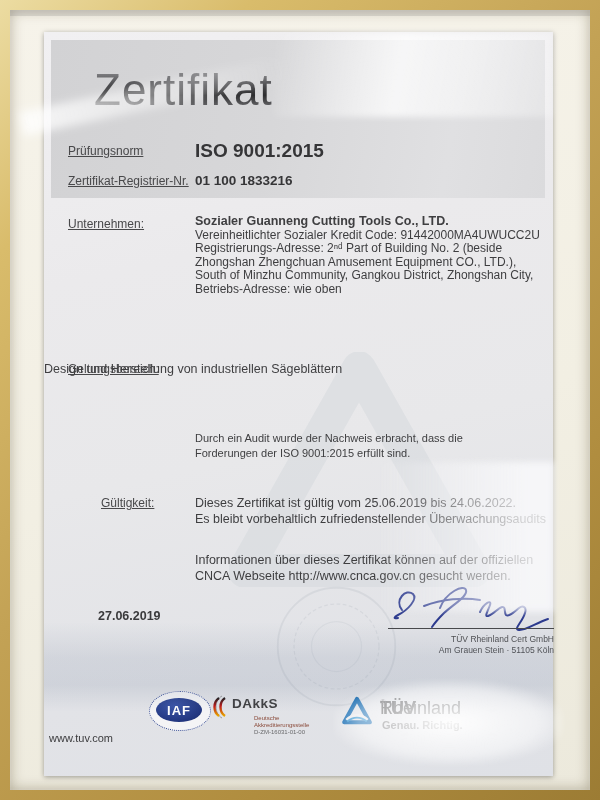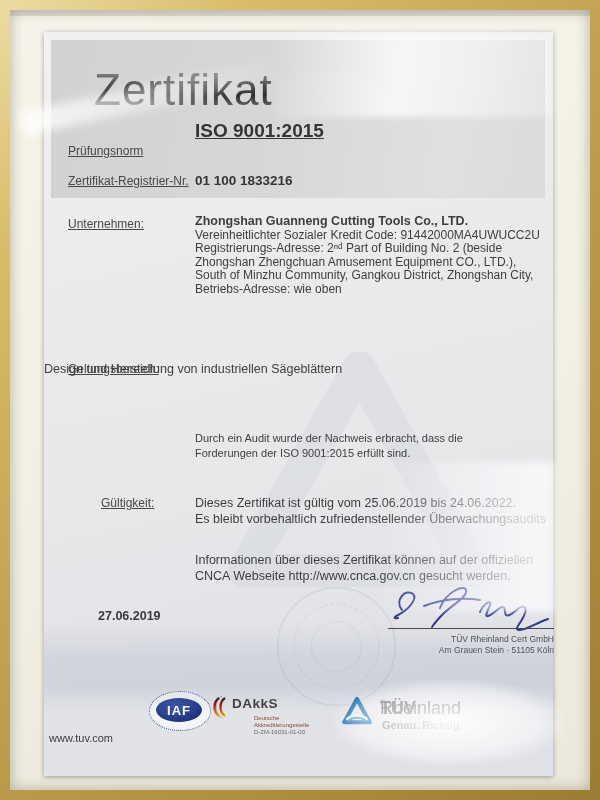--- a/index.html
+++ b/index.html
@@ -39,21 +39,21 @@
   }
   .title{
     left:50px;top:36px;font-size:44px;line-height:1;letter-spacing:1px;
     background:linear-gradient(180deg,#97979a 0%,#47474a 40%,#2d2d2f 62%,#808083 100%);
     -webkit-background-clip:text;background-clip:text;color:transparent;
     font-weight:400;
   }
   .lbl{font-size:12px;color:#48484a;left:24px;text-decoration:underline;}
   .val{left:151px;}
   .std-lbl{top:112px;}
-  .std-val{top:88px;font-size:19px;font-weight:bold;color:#353537;text-decoration:underline;}
+  .std-val{top:108px;font-size:19px;font-weight:bold;color:#353537;}
   .reg-lbl{top:142px;}
   .reg-val{top:141px;font-size:13.5px;font-weight:bold;color:#353537;}
 
   .comp-lbl{top:185px;}
   .comp-block{top:183px;left:151px;width:345px;font-size:12px;line-height:13.6px;color:#3e3e40;}
   .comp-block .name{position:static;display:block;font-weight:bold;font-size:12.5px;}
   .comp-block div{position:static;}
 
   .scope-lbl{top:330px;}
   .scope-val{top:330px;font-size:12.5px;width:340px;color:#3e3e40;}
@@ -137,21 +137,21 @@
     <div class="title">Zertifikat</div>
 
     <div class="lbl std-lbl">Prüfungsnorm</div>
     <div class="val std-val">ISO 9001:2015</div>
 
     <div class="lbl reg-lbl">Zertifikat-Registrier-Nr.</div>
     <div class="val reg-val">01 100 1833216</div>
 
     <div class="lbl comp-lbl">Unternehmen:</div>
     <div class="comp-block">
-      <span class="name">Zhongshan Guanneng Cutting Tools Co., LTD.</span>
+      <span class="name">Sozialer Guanneng Cutting Tools Co., LTD.</span>
       <div>Vereinheitlichter Sozialer Kredit Code: 91442000MA4UWUCC2U</div>
       <div>Registrierungs-Adresse: 2ⁿᵈ Part of Building No. 2 (beside</div>
       <div>Zhongshan Zhengchuan Amusement Equipment CO., LTD.),</div>
       <div>South of Minzhu Community, Gangkou District, Zhongshan City,</div>
       <div>Betriebs-Adresse: wie oben</div>
     </div>
 
     <div class="lbl scope-lbl">Geltungsbereich:</div>
     <div class="scope-val">Design und Herstellung von industriellen Sägeblättern</div>
 

